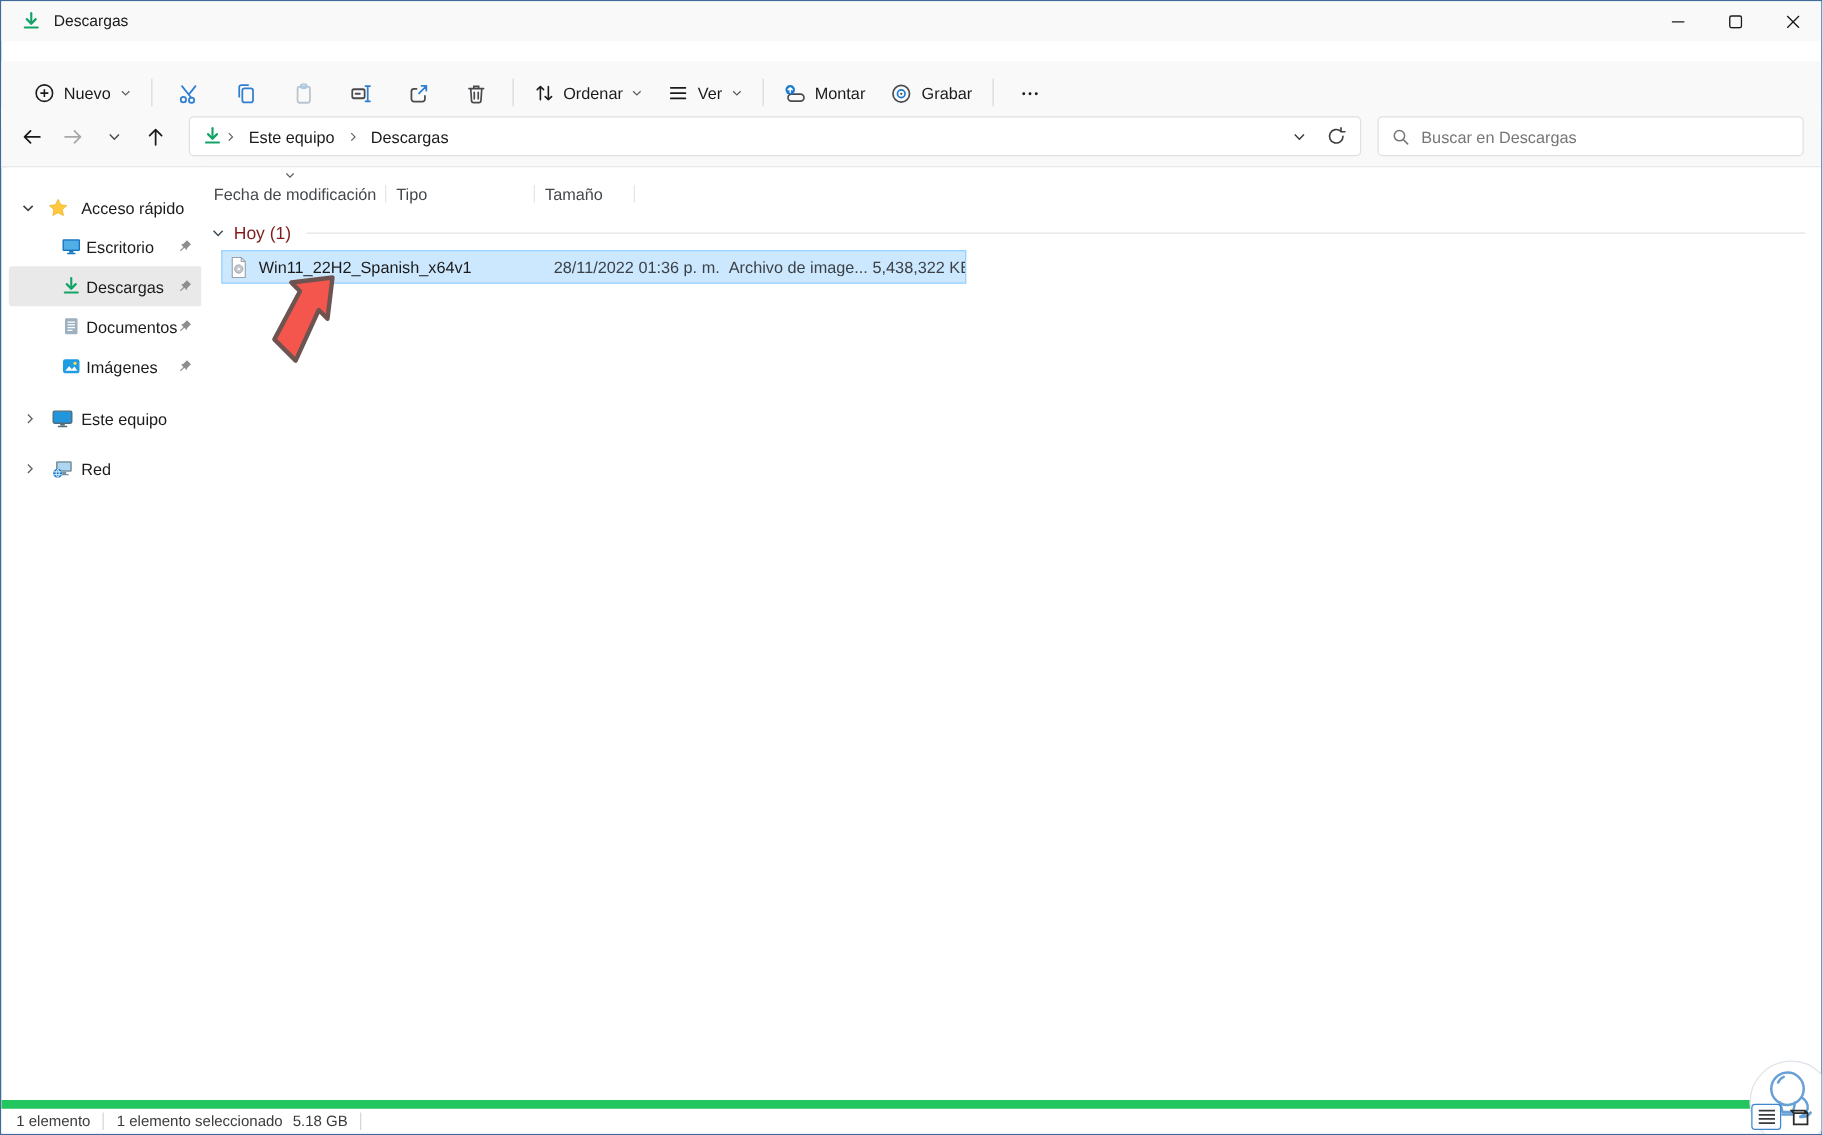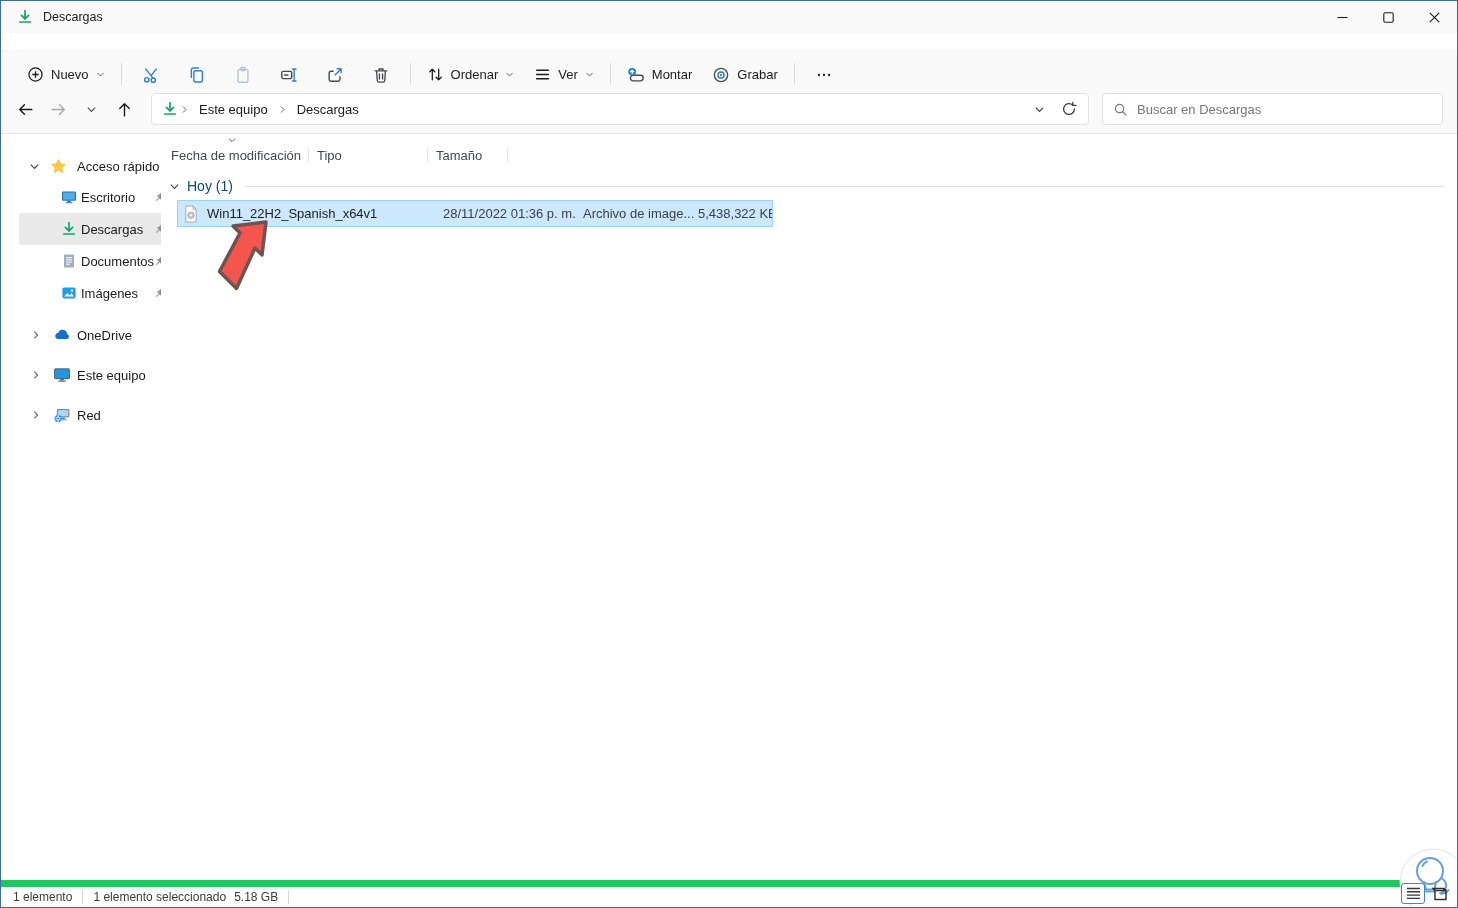--- a/index.html
+++ b/index.html
@@ -32,21 +32,21 @@
   .addressbar { flex:1; height:32px; margin-left:10px; background:#fff; border:1px solid #e0e0e0; border-radius:4px; display:flex; align-items:center; padding:0 4px 0 10px; }
   .crumb { border:none; background:transparent; font-size:13px; padding:4px 8px; border-radius:3px; cursor:pointer; font-family:inherit; color:#1b1b1b;}
   .crumb-sep { display:flex; color:#5f5f5f; padding:0 2px; }
   .addr-spacer { flex:1; }
   .addr-btn { width:30px; height:28px; border:none; background:transparent; border-radius:3px; display:flex; align-items:center; justify-content:center; cursor:pointer; color:#3d3d3d; }
   .searchbox { width:341px; height:32px; margin-left:13px; background:#fff; border:1px solid #e0e0e0; border-radius:4px; display:flex; align-items:center; padding:0 10px; gap:9px; }
   .searchbox input { border:none; outline:none; flex:1; font-size:13px; font-family:inherit; color:#1b1b1b; background:transparent; }
   .searchbox input::placeholder { color:#767676; }
 
   
-  .sidebar { position:absolute; left:16px; top:133px; bottom:27px; width:160px; background:#fff; border-right:1px solid #ececec; padding-top:17px; }
+  .sidebar { position:absolute; left:4px; top:133px; bottom:27px; width:160px; background:#fff; border-right:1px solid #ececec; padding-top:17px; }
   .side-head { height:30px; display:flex; align-items:center; gap:10px; padding-left:12px; cursor:pointer; }
   .side-head .lbl { font-size:13px; }
   .side-item { height:32px; display:flex; align-items:center; margin:0 2px; border-radius:3px; padding-left:42px; position:relative; cursor:pointer; }
   .side-item.selected { background:#e9e9e9; }
   .side-item .ic { position:absolute; left:42px; display:flex; }
   .side-item .lbl { margin-left:20px; font-size:13px; }
   .side-item .pin { position:absolute; right:8px; display:flex; }
   .tree { margin-top:6px; }
   .tree-item { height:40px; display:flex; align-items:center; position:relative; padding-left:34px; cursor:pointer; margin:0 2px; border-radius:3px; }
   .tree-item .expander { position:absolute; left:12px; display:flex; color:#636363; }
@@ -59,21 +59,21 @@
   .col-cell { position:relative; display:flex; align-items:center; cursor:pointer; }
   .col-cell::after { content:""; position:absolute; right:0; top:7px; height:14px; width:1px; background:#e6e6e6; }
   .col-name { width:270px; padding-left:32px; }
   .col-date { width:148px; padding-left:10px; }
   .col-type { width:119px; padding-left:8px;text-align:center; }
   .col-size { width:80px; padding-left:8px; }
   .sort-ind { position:absolute; top:-6px; left:66px; color:#5f5f5f; display:flex; }
 
   .group-row { position:absolute; left:8px; right:13px; top:41px; height:22px; display:flex; align-items:center; }
   .group-chev { display:flex; color:#3f4c59; cursor:pointer; }
-  .group-label { margin-left:7px; font-size:14px; color:#0c4a6e; white-space:nowrap; }
+  .group-label { margin-left:7px; font-size:14px; color:#7f1d1d; white-space:nowrap; }
   .group-line { flex:1; height:1px; background:#e4e4e4; margin-left:12px; }
 
   .file-row { position:absolute; left:16px; top:66px; width:596px; height:27px;
     background:#cce8ff; border:1px solid #99d1ff; display:grid;
     grid-template-columns:253px 148px 119px 1fr; align-items:center; cursor:pointer; }
   .file-row .cell { font-size:13px; white-space:nowrap; overflow:hidden; }
   .cell-name { display:flex; align-items:center; gap:8px; padding-left:5px; color:#1b1b1b; }
   .cell-date { padding-left:12px; color:#3c4147; }
   .cell-type { padding-left:4px; color:#3c4147; }
   .cell-size { text-align:right; padding-right:5px; color:#3c4147; }
@@ -418,33 +418,20 @@
             <g transform="rotate(45 8 8)" fill="none" stroke="#8f8f8f" stroke-width="1.2">
               <rect x="5.8" y="2.2" width="4.4" height="5.4" fill="#8f8f8f"></rect>
               <path d="M4.4 8h7.2"></path>
               <path d="M8 8v5.6"></path>
             </g>
           </svg>
       </span>
     </div>
 
     <div class="tree">
-      <div class="tree-item">
-        <span class="expander">
-          <svg width="10" height="10" viewBox="0 0 12 12">
-              <path d="M4 2l4 4-4 4" fill="none" stroke="currentColor" stroke-width="1.3"></path>
-            </svg>
-        </span>
-        <span class="ic">
-          <svg width="18" height="18" viewBox="0 0 16 16">
-              <path d="M4.3 11.6a2.9 2.9 0 0 1 .3-5.7A4.1 4.1 0 0 1 12.5 7a2.35 2.35 0 0 1-.4 4.6z" fill="#1470c8"></path>
-            </svg>
-        </span>
-        <span class="lbl">OneDrive</span>
-      </div>
 
       <div class="tree-item">
         <span class="expander">
           <svg width="10" height="10" viewBox="0 0 12 12">
               <path d="M4 2l4 4-4 4" fill="none" stroke="currentColor" stroke-width="1.3"></path>
             </svg>
         </span>
         <span class="ic">
           <svg width="18" height="18" viewBox="0 0 16 16">
               <rect x="1.4" y="2.6" width="13.2" height="8.6" rx="1" fill="#2196dd" stroke="#4f6c7c" stroke-width="1"></rect>

